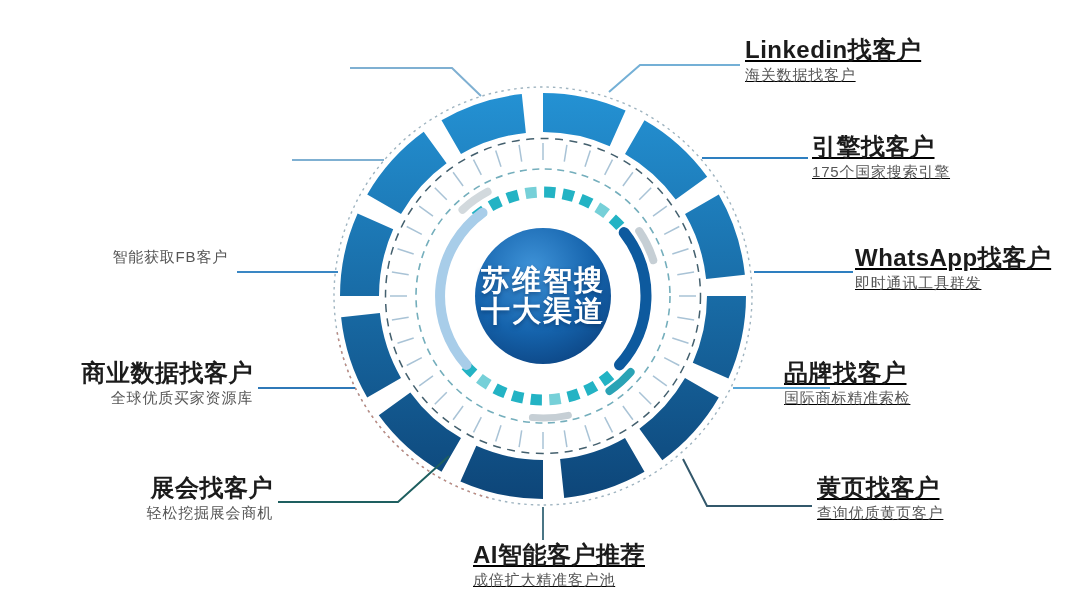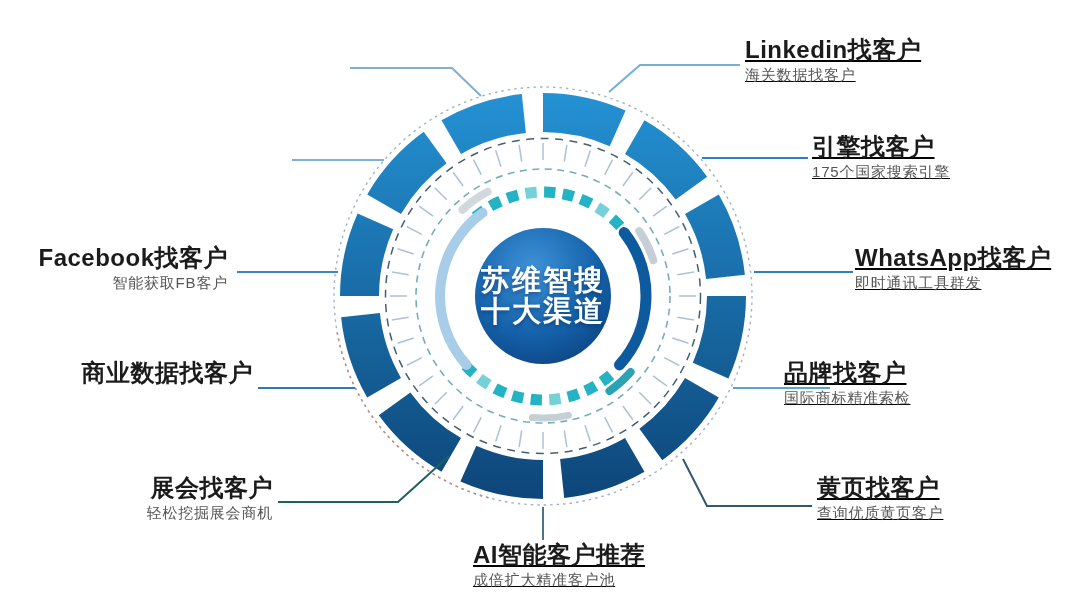--- a/index.html
+++ b/index.html
@@ -148,25 +148,25 @@
     <polyline points="733,388 830,388" fill="none" stroke-width="2" stroke="#58a6d8"></polyline>
     <polyline points="683,459 707,506 812,506" fill="none" stroke-width="2" stroke="#33586b"></polyline>
   </svg>
 
   <div class="center-text">
     <div>苏维智搜</div>
     <div>十大渠道</div>
   </div>
 
   <div class="label align-right" style="right:852px;top:245px">
-    <div class="label-title">Facebook找客户</div>
     <div class="label-sub">智能获取FB客户</div>
   </div>
   <div class="label align-right" style="right:827px;top:360px">
     <div class="label-title">商业数据找客户</div>
+    <div class="label-sub">全球优质买家资源库</div>
   </div>
   <div class="label align-right" style="right:807px;top:475px">
     <div class="label-title">展会找客户</div>
     <div class="label-sub">轻松挖掘展会商机</div>
   </div>
 
   <div class="label align-left" style="left:473px;top:542px">
     <div class="label-title">AI智能客户推荐</div>
     <div class="label-sub">成倍扩大精准客户池</div>
   </div>

